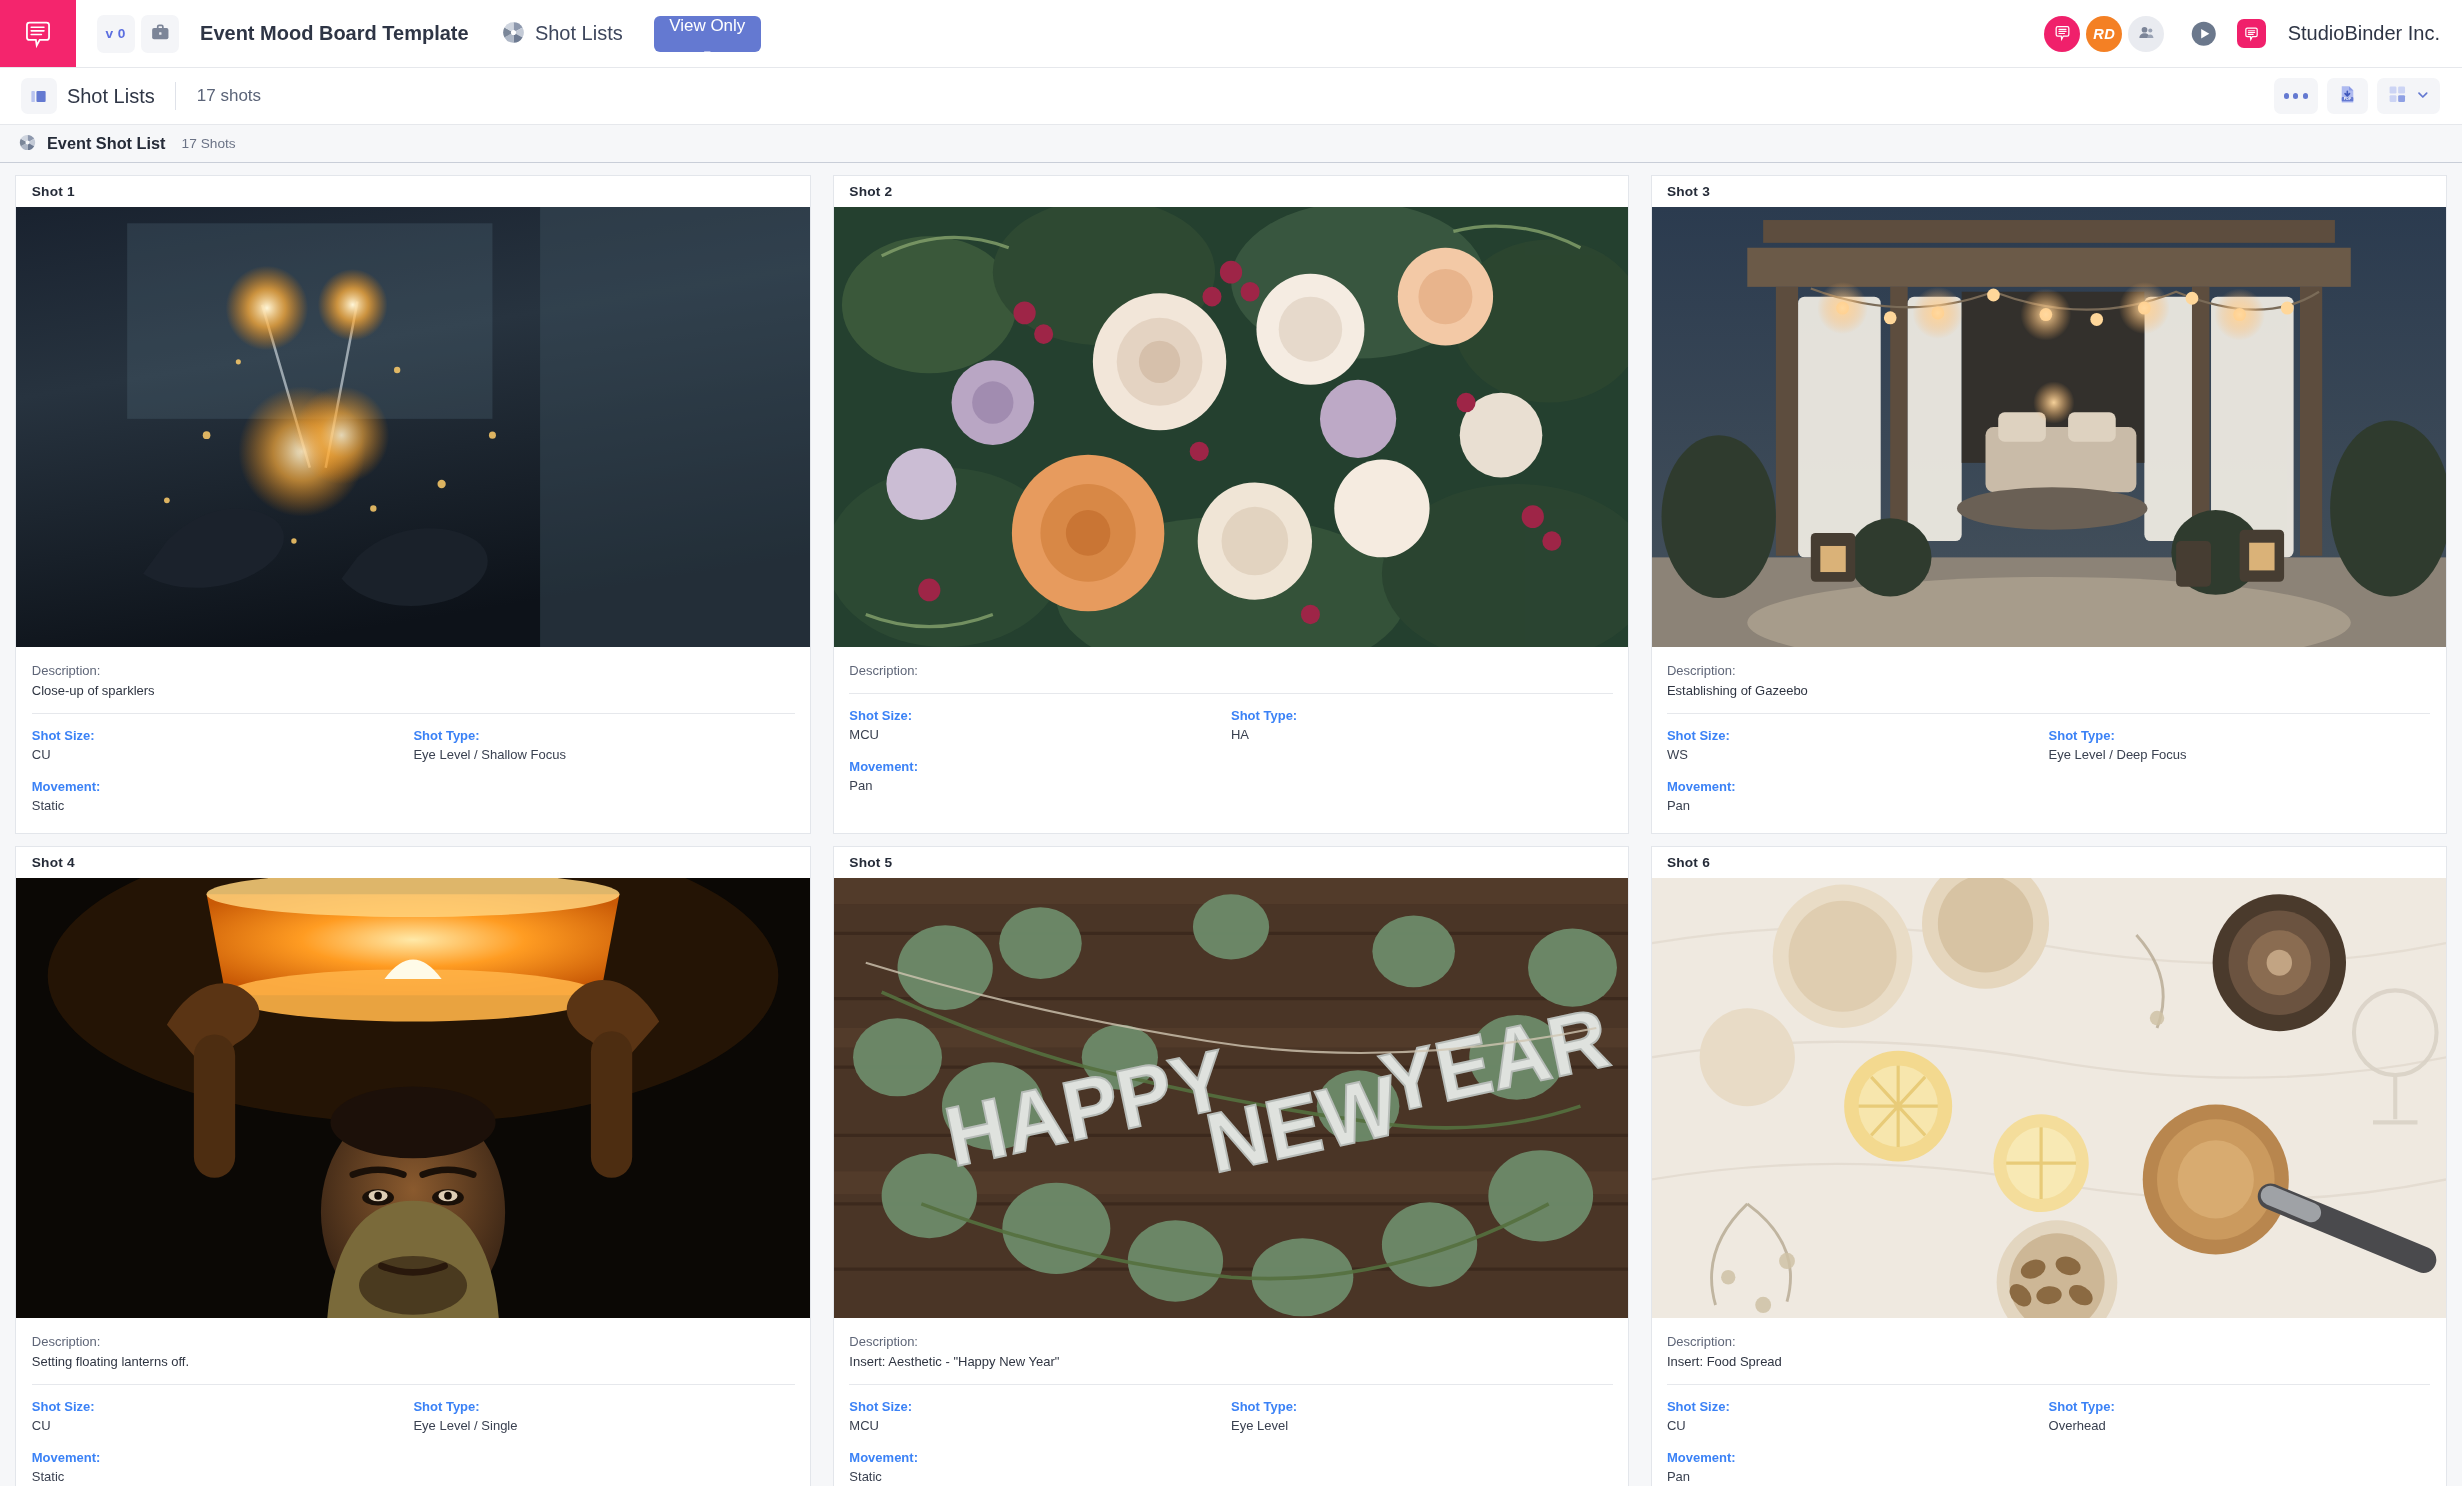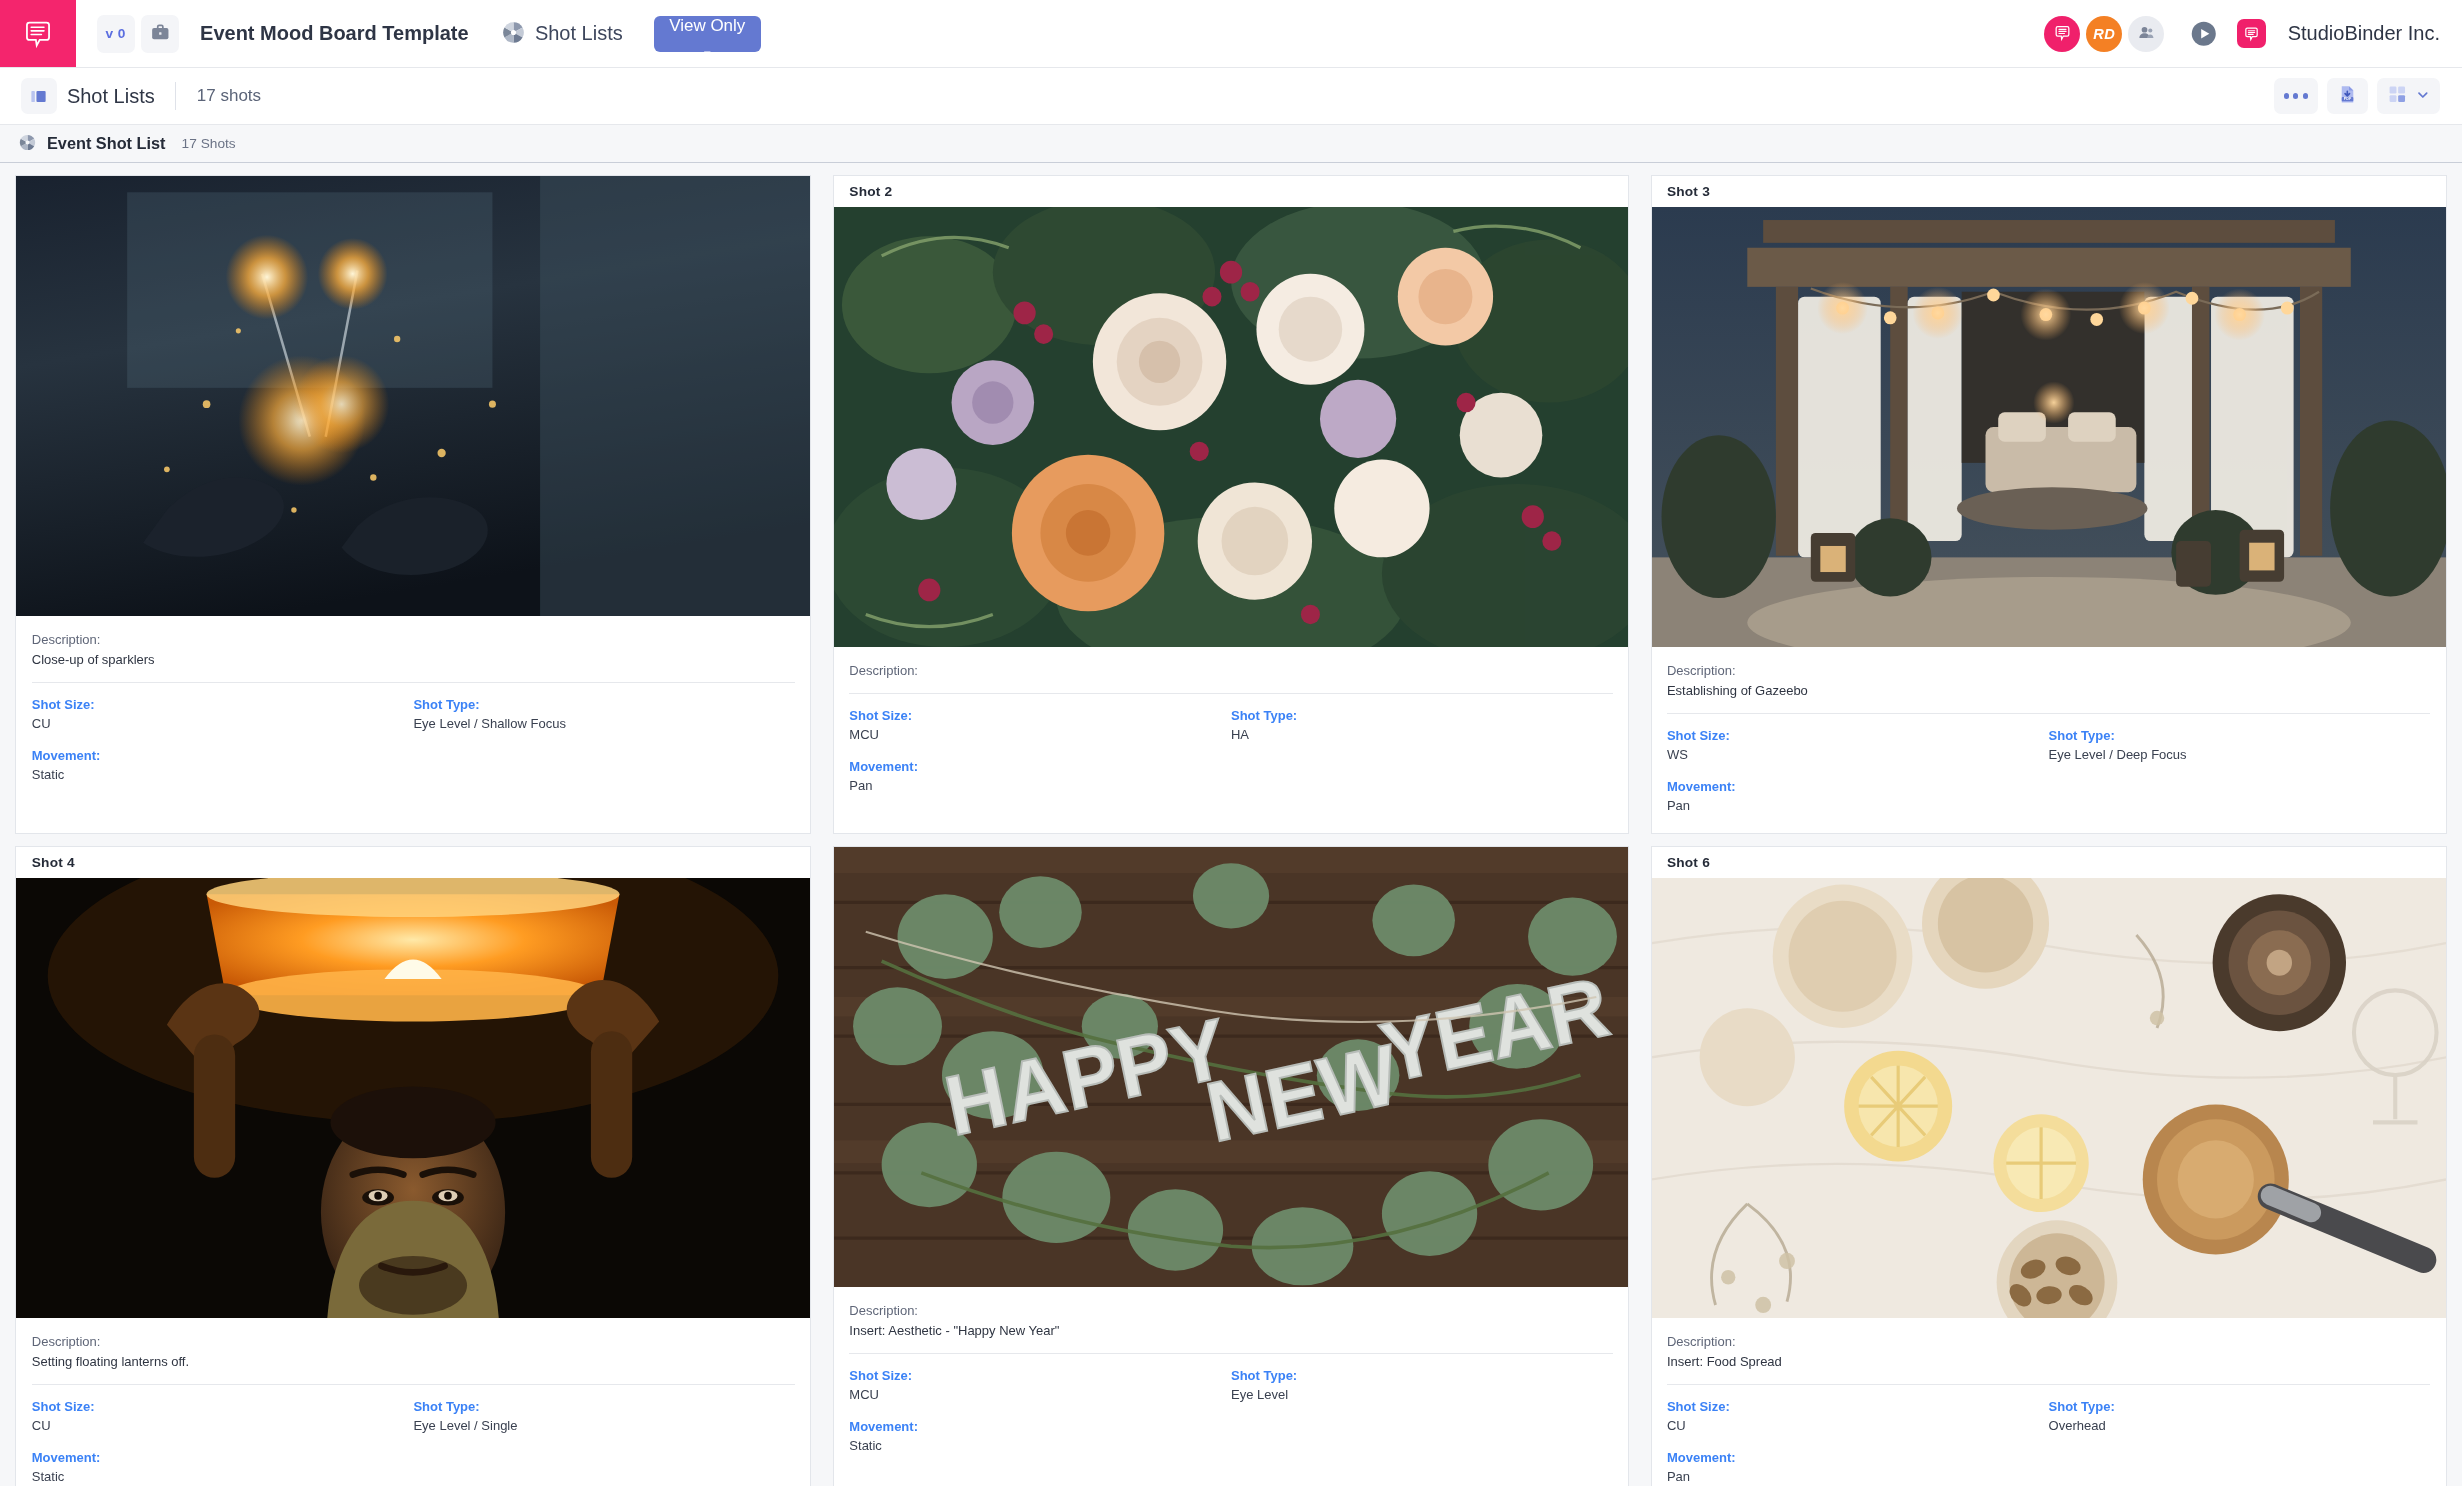--- a/index.html
+++ b/index.html
@@ -419,20 +419,23 @@
     </svg>
   </span>
   <span class="section-title">Event Shot List</span>
   <span class="section-count">17 Shots</span>
 </div>
 
 <div class="board">
   <div class="grid">
 
     <div class="card">
+      <div class="card-head">
+        <span class="shot-label">Shot  1</span>
+      </div>
       <div class="thumb">
         <svg viewBox="0 0 500 270" preserveAspectRatio="none">
           <defs>
             <linearGradient id="g1" x1="0" y1="0" x2="0.3" y2="1">
               <stop offset="0%" stop-color="#19222f"></stop>
                 <stop offset="40%" stop-color="#27333f"></stop>
               <stop offset="100%" stop-color="#0d1219"></stop>
             </linearGradient>
             <radialGradient id="spark1" cx="0.5" cy="0.5" r="0.5">
               <stop offset="0%" stop-color="#fff6d8" stop-opacity="1"></stop>
@@ -728,20 +731,23 @@
           <div>
             <div class="meta-key">Movement:</div>
             <div class="meta-val">Static</div>
           </div>
           <div></div>
         </div>
       </div>
     </div>
 
     <div class="card">
+      <div class="card-head">
+        <span class="shot-label">Shot  5</span>
+      </div>
       <div class="thumb">
         <svg viewBox="0 0 500 270" preserveAspectRatio="none">
           <rect width="500" height="270" fill="#4a3526"></rect>
           <g stroke="#3a281c" stroke-width="2" opacity=".85">
             <line x1="0" y1="34" x2="500" y2="34"></line>
               <line x1="0" y1="74" x2="500" y2="74"></line>
             <line x1="0" y1="116" x2="500" y2="116"></line>
               <line x1="0" y1="158" x2="500" y2="158"></line>
             <line x1="0" y1="200" x2="500" y2="200"></line>
               <line x1="0" y1="240" x2="500" y2="240"></line>

